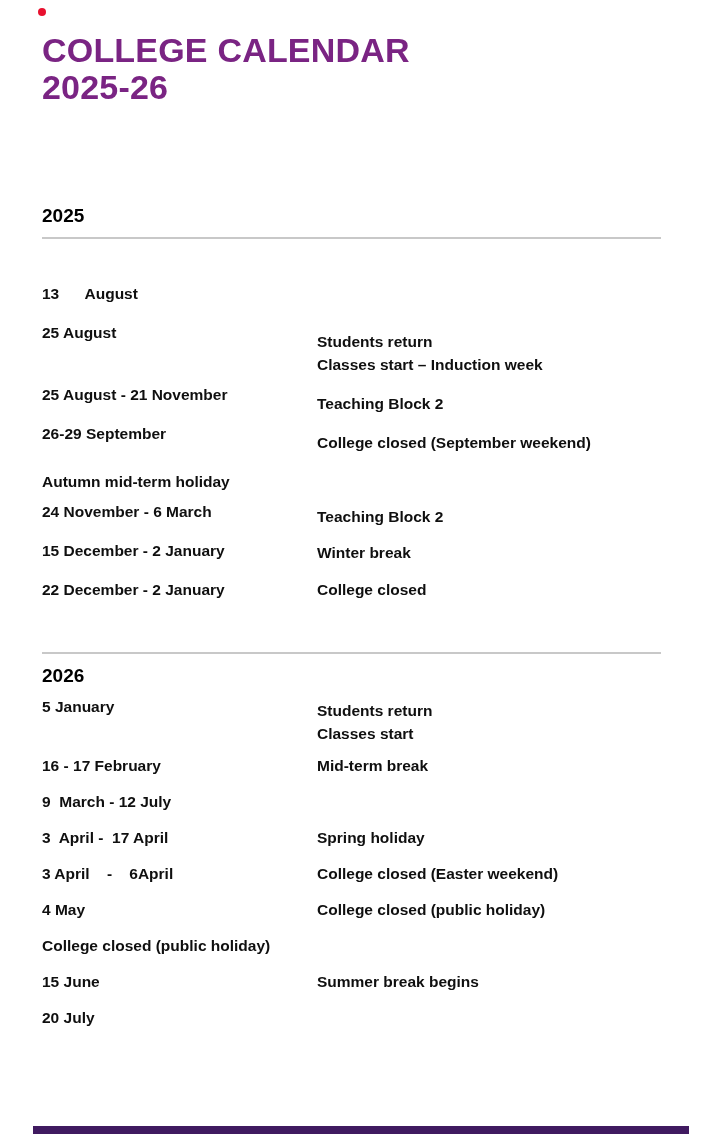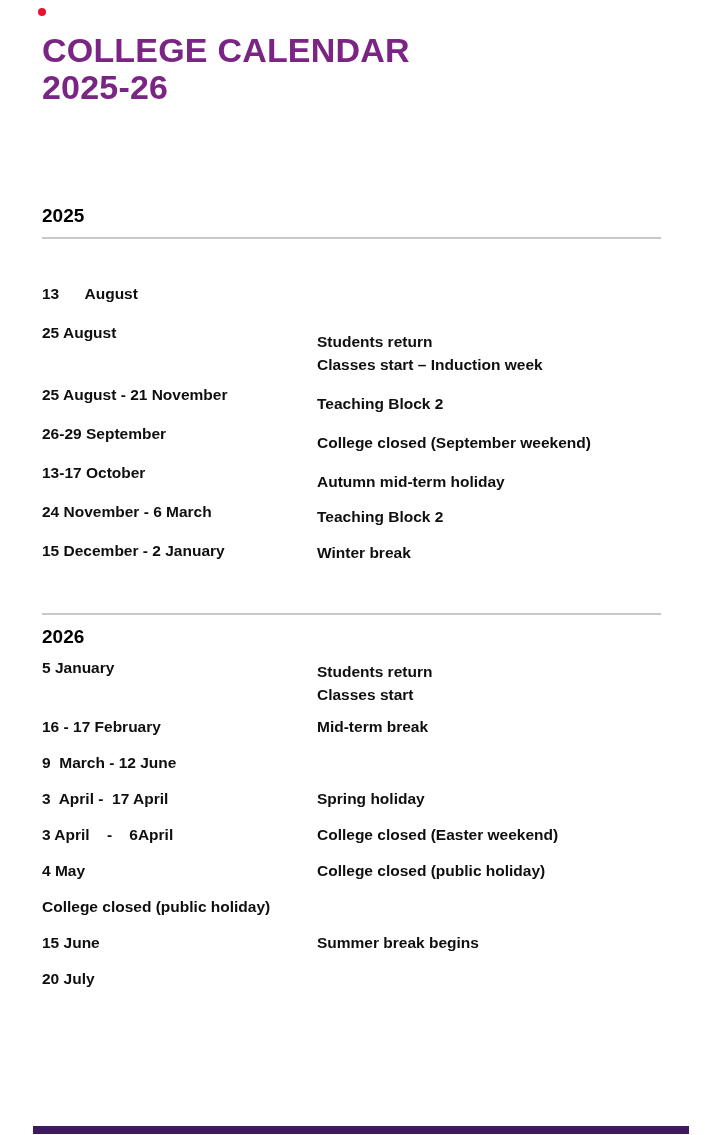--- a/index.html
+++ b/index.html
@@ -62,35 +62,40 @@
                 <div class="desc-line">Teaching Block 2</div>
               </div>
             </div>
             <div class="row">
               <div class="date">26-29 September</div>
               <div class="desc">
                 <div class="desc-line">College closed (September weekend)</div>
               </div>
             </div>
             <div class="row">
-              <div class="date">13-17 October</div>
               <div class="desc">
                 <div class="desc-line">Autumn mid-term holiday</div>
               </div>
             </div>
             <div class="row">
               <div class="date">24 November - 6 March</div>
               <div class="desc">
                 <div class="desc-line">Teaching Block 2</div>
               </div>
             </div>
             <div class="row">
               <div class="date">15 December - 2 January</div>
               <div class="desc">
                 <div class="desc-line">Winter break</div>
+              </div>
+            </div>
+            <div class="row">
+              <div class="date">22 December - 2 January</div>
+              <div class="desc">
+                <div class="desc-line">College closed</div>
               </div>
             </div>
           </div>
         </section>
         <section class="year-section section-2">
           <div class="divider" style="border-top-color: rgb(200, 200, 200);"></div>
           <h2 class="year-heading">2026</h2>
           <div class="rows">
             <div class="row">
               <div class="date">5 January</div>
@@ -99,21 +104,21 @@
                 <div class="desc-line">Classes start</div>
               </div>
             </div>
             <div class="row">
               <div class="date">16 - 17 February</div>
               <div class="desc">
                 <div class="desc-line">Mid-term break</div>
               </div>
             </div>
             <div class="row">
-              <div class="date">9  March - 12 June</div>
+              <div class="date">9  March - 12 July</div>
             </div>
             <div class="row">
               <div class="date">3  April -  17 April</div>
               <div class="desc">
                 <div class="desc-line">Spring holiday</div>
               </div>
             </div>
             <div class="row">
               <div class="date">3 April    -    6April</div>
               <div class="desc">

